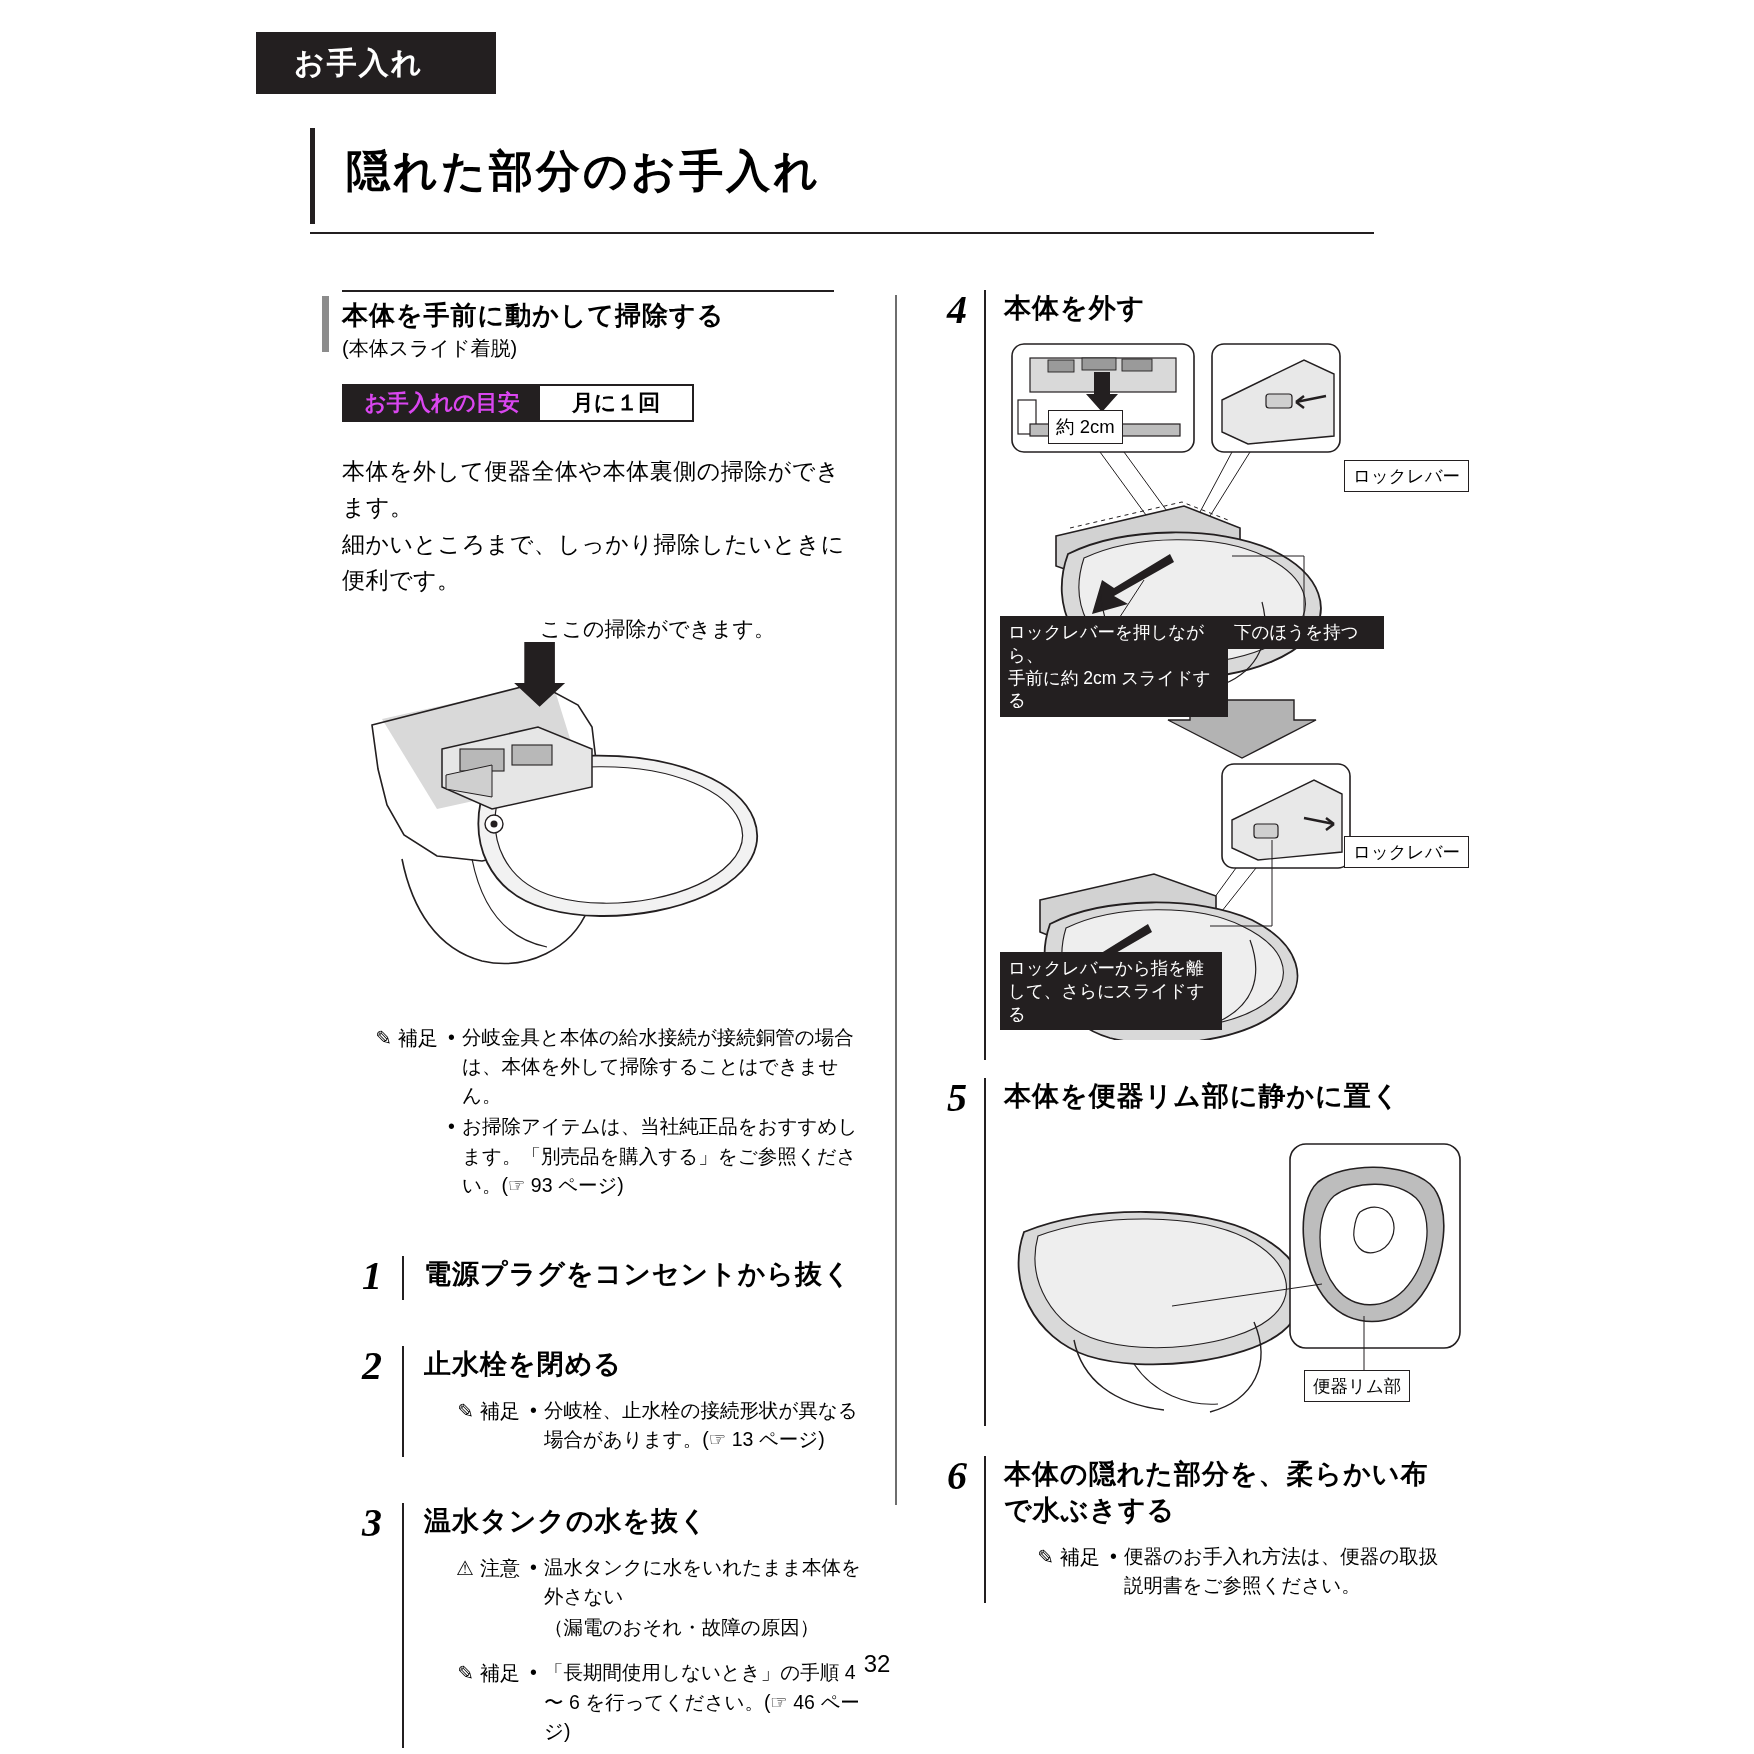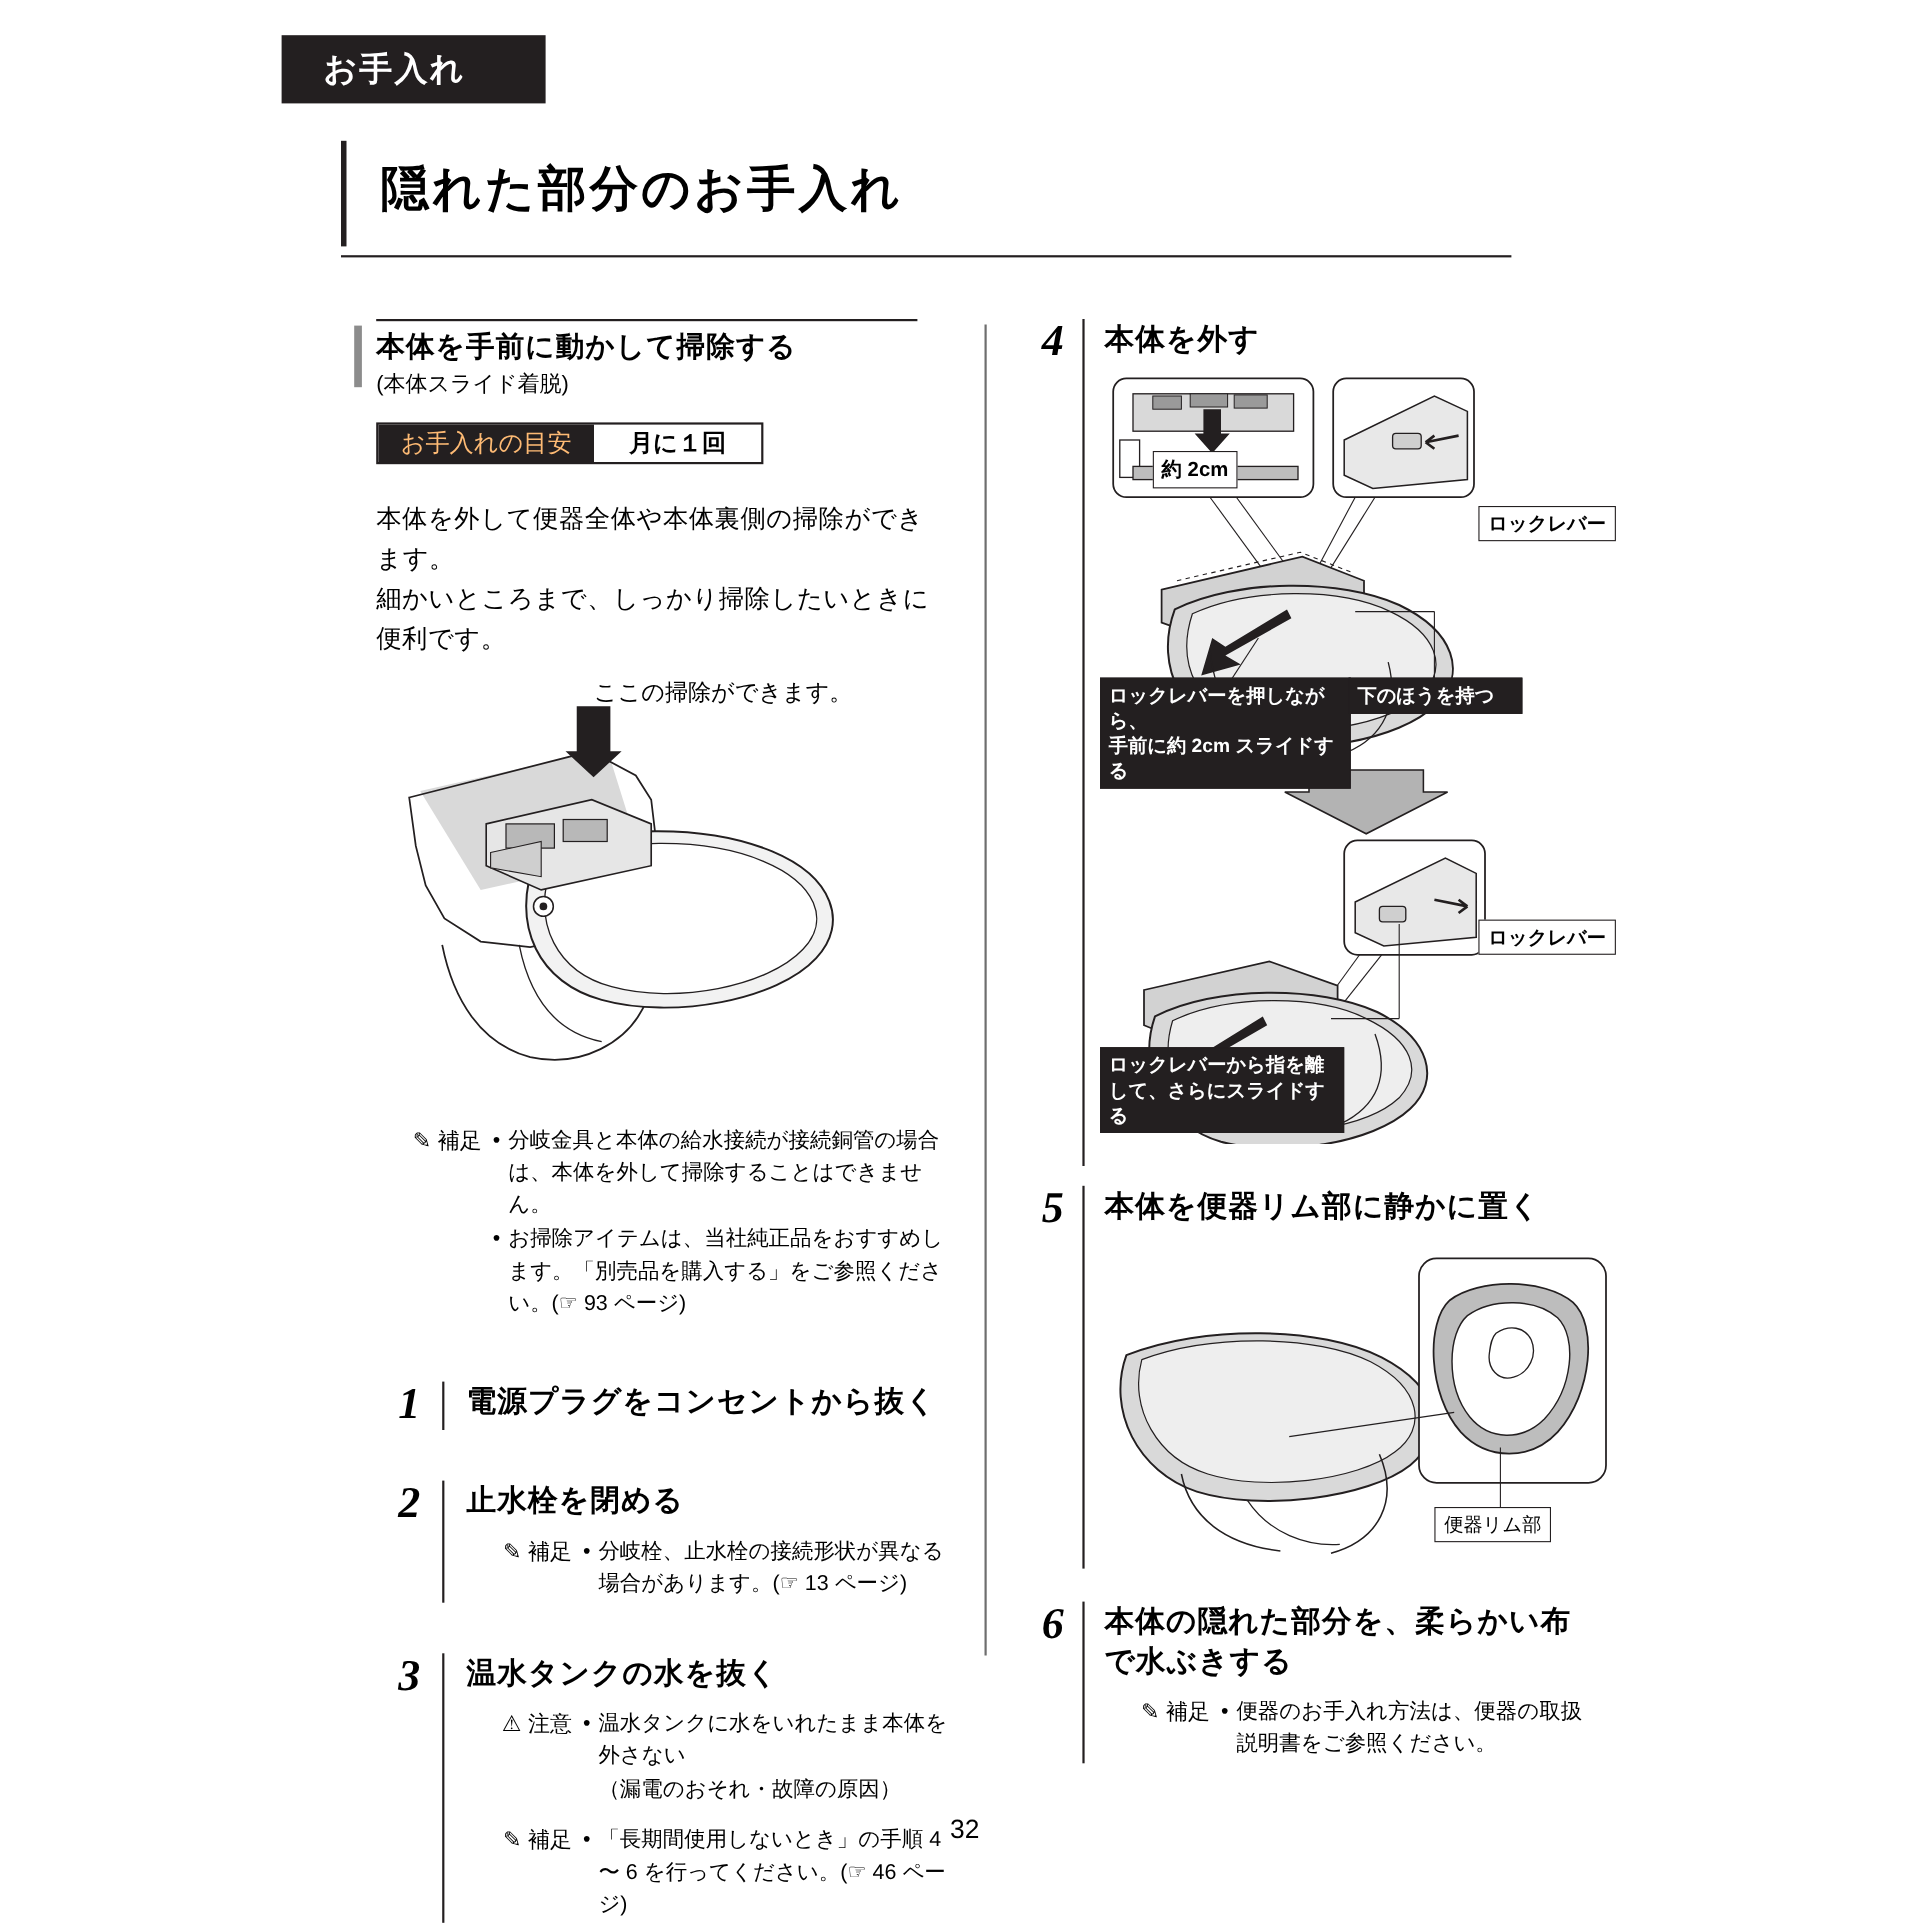--- a/index.html
+++ b/index.html
@@ -47,22 +47,22 @@
   .sec-head .bar{position:absolute;left:-20px;top:6px;width:7px;height:56px;background:#8c8c8c;}
   .sec-head h2{margin:6px 0 0 0;font-size:26px;font-weight:bold;letter-spacing:1px;}
   .sec-head .sub{font-size:20px;margin-top:2px;}
 
   
   .guide{
     margin-top:22px;display:flex;width:352px;height:38px;border:2px solid #231f20;
     box-sizing:border-box;
   }
   .guide .g-left{
-    background:#231f20;color:#fdba74;flex:0 0 196px;display:flex;align-items:center;
-    justify-content:center;font-size:22px;font-weight:normal;
+    background:#231f20;color:#d946ef;flex:0 0 196px;display:flex;align-items:center;
+    justify-content:center;font-size:22px;font-weight:bold;
   }
   .guide .g-right{
     flex:1;display:flex;align-items:center;justify-content:center;font-size:22px;font-weight:bold;
   }
 
   .para{font-size:23px;line-height:1.55;margin-top:32px;letter-spacing:0.5px;}
 
   
   .illus{position:relative;}
 
@@ -252,21 +252,21 @@
 
   </div>
 
   <div class="col-right">
 
     <div class="rstep">
       <div class="num">4</div>
       <div class="body" style="min-height:760px">
         <div class="step-title">本体を外す</div>
 
-        <div class="illus" style="height:720px;margin-top:14px;font-weight:bold;">
+        <div class="illus" style="height:720px;margin-top:14px;">
           <svg width="470" height="700" viewBox="0 0 470 700">
 
             <rect x="8" y="4" width="182" height="108" rx="12" fill="#ffffff" stroke="#231f20" stroke-width="1.6"></rect>
             <rect x="26" y="18" width="146" height="34" fill="#d9d9d9" stroke="#231f20" stroke-width="1.2"></rect>
             <rect x="44" y="20" width="26" height="12" fill="#9a9a9a" stroke="#231f20" stroke-width="0.9"></rect>
             <rect x="78" y="18" width="34" height="12" fill="#9a9a9a" stroke="#231f20" stroke-width="0.9"></rect>
             <rect x="118" y="19" width="30" height="12" fill="#9a9a9a" stroke="#231f20" stroke-width="0.9"></rect>
             <path d="M100,40 L100,62 L92,62 L108,80 L124,62 L116,62 L116,40 Z" fill="#231f20" transform="translate(-10,-8)"></path>
             <rect x="14" y="60" width="18" height="34" fill="none" stroke="#231f20" stroke-width="1.2"></rect>
             <rect x="26" y="84" width="150" height="12" fill="#bdbdbd" stroke="#231f20" stroke-width="1.2"></rect>

